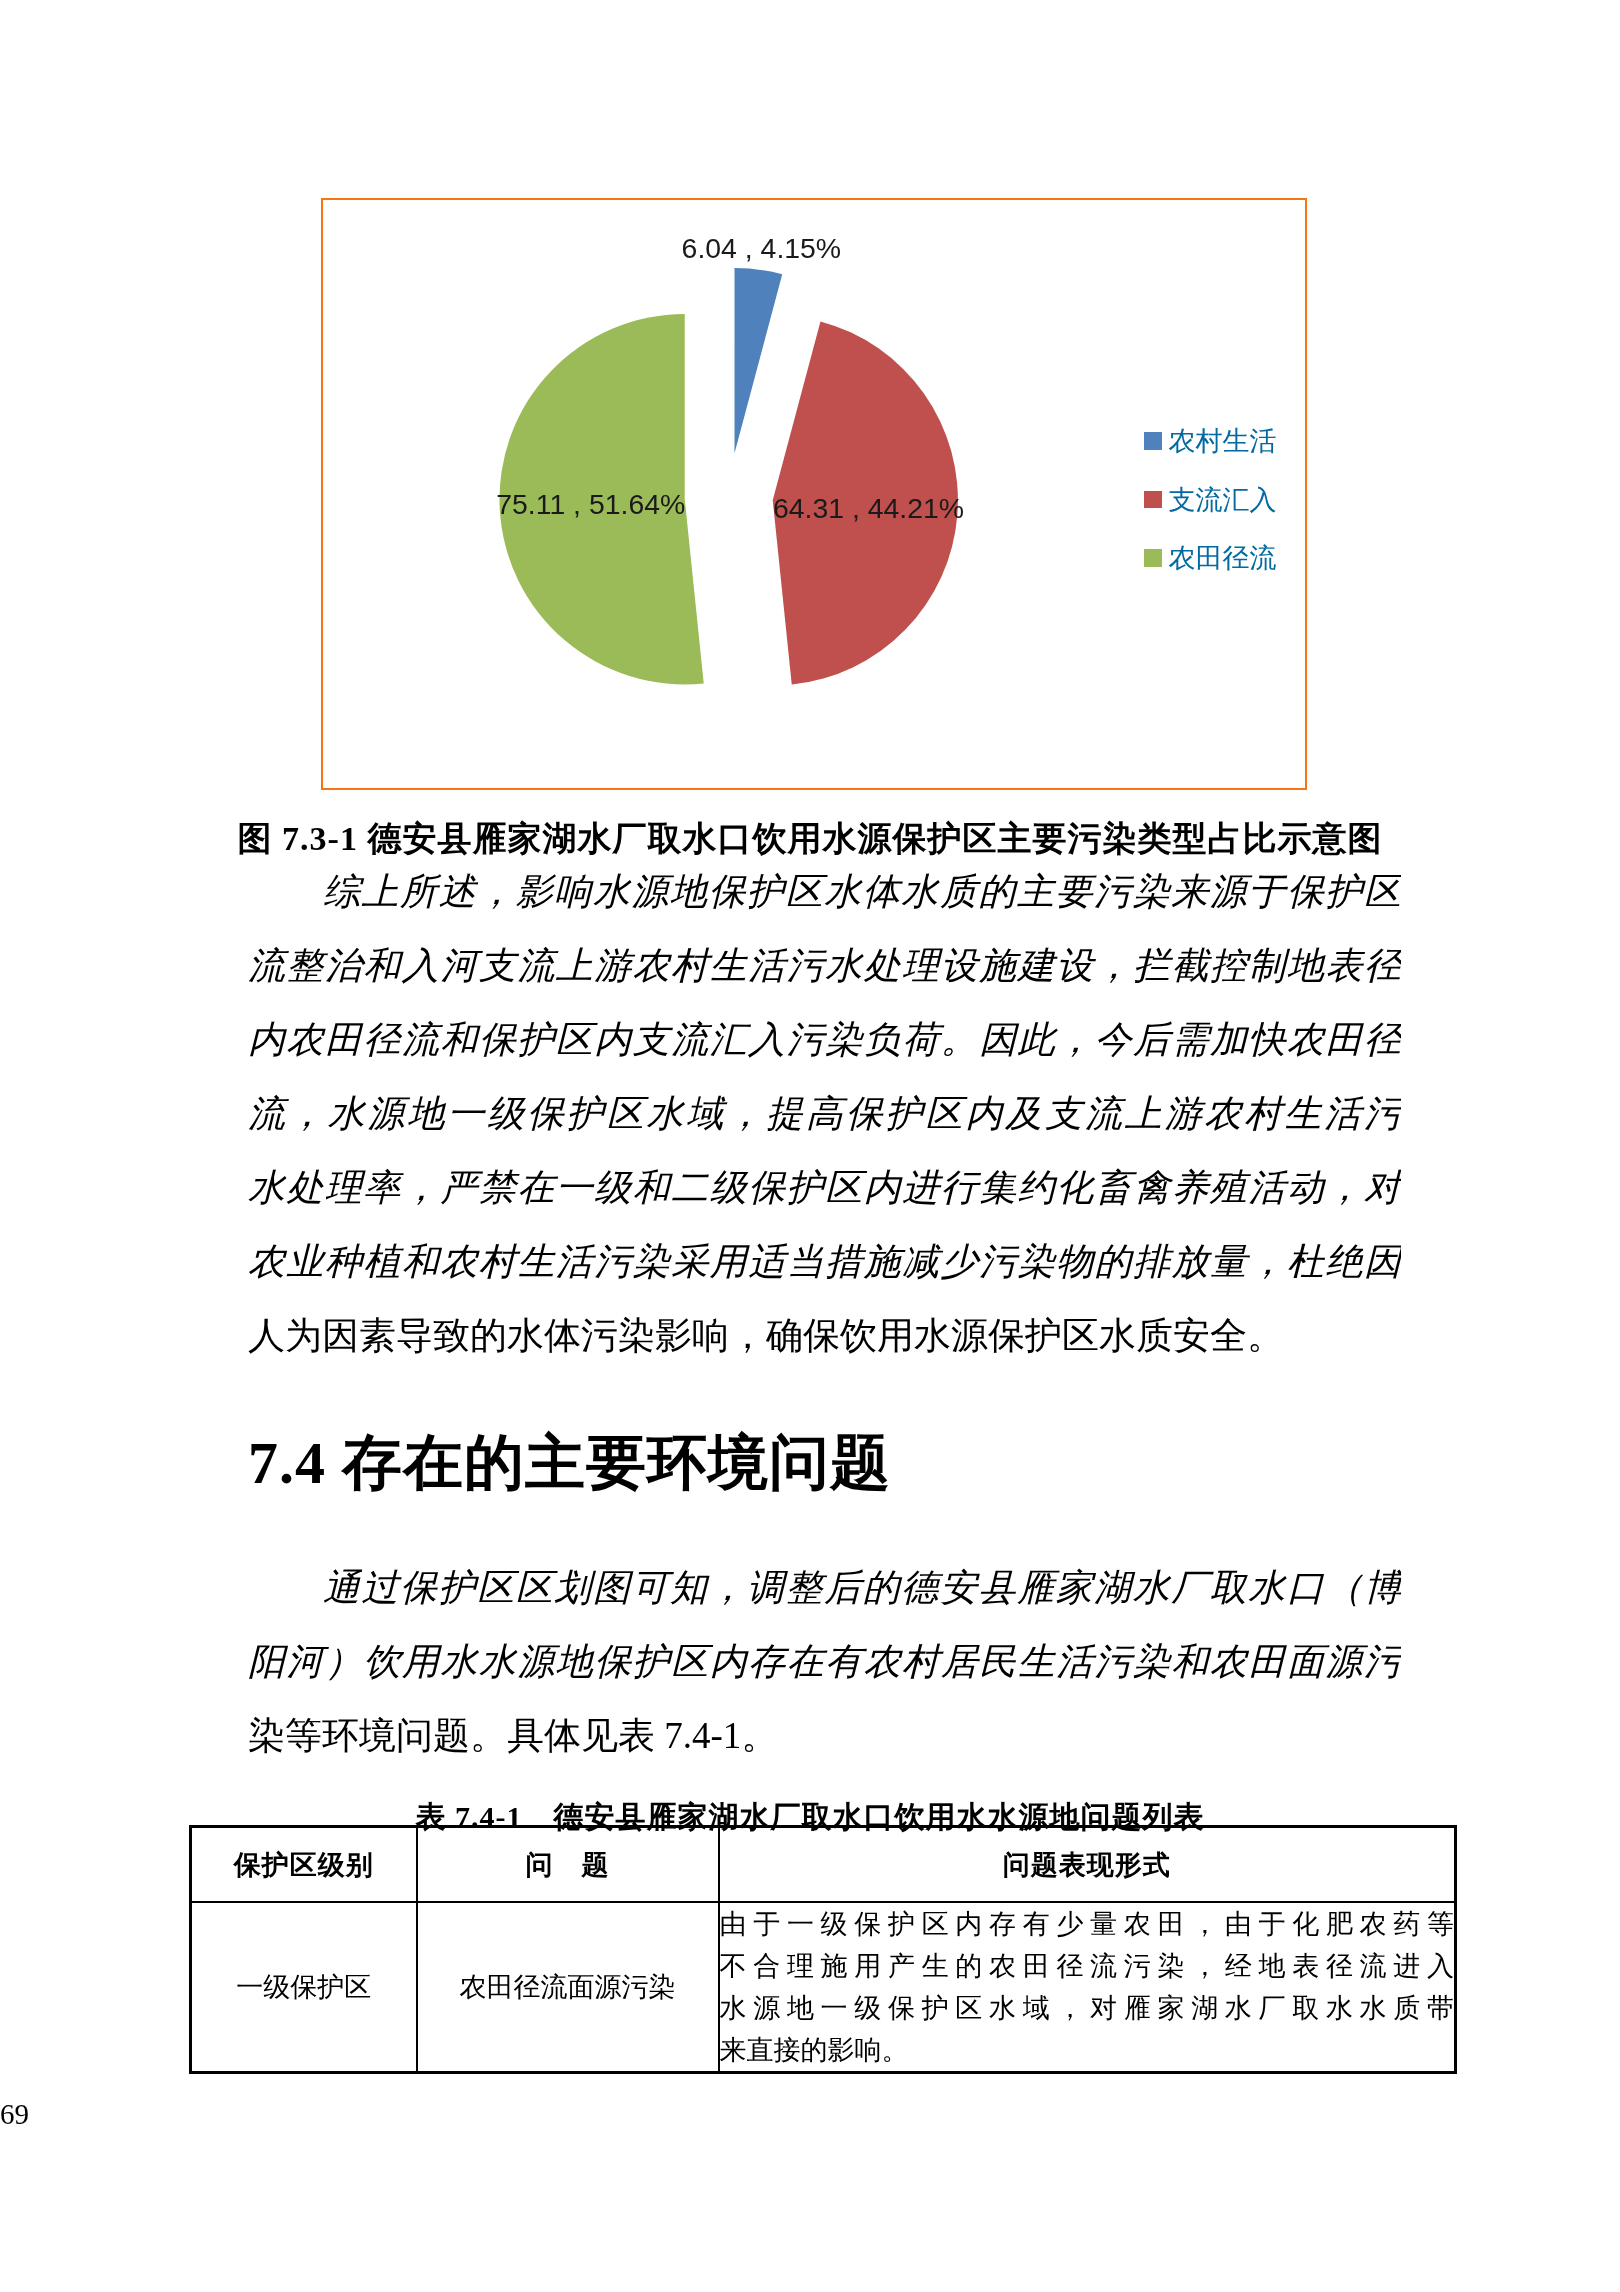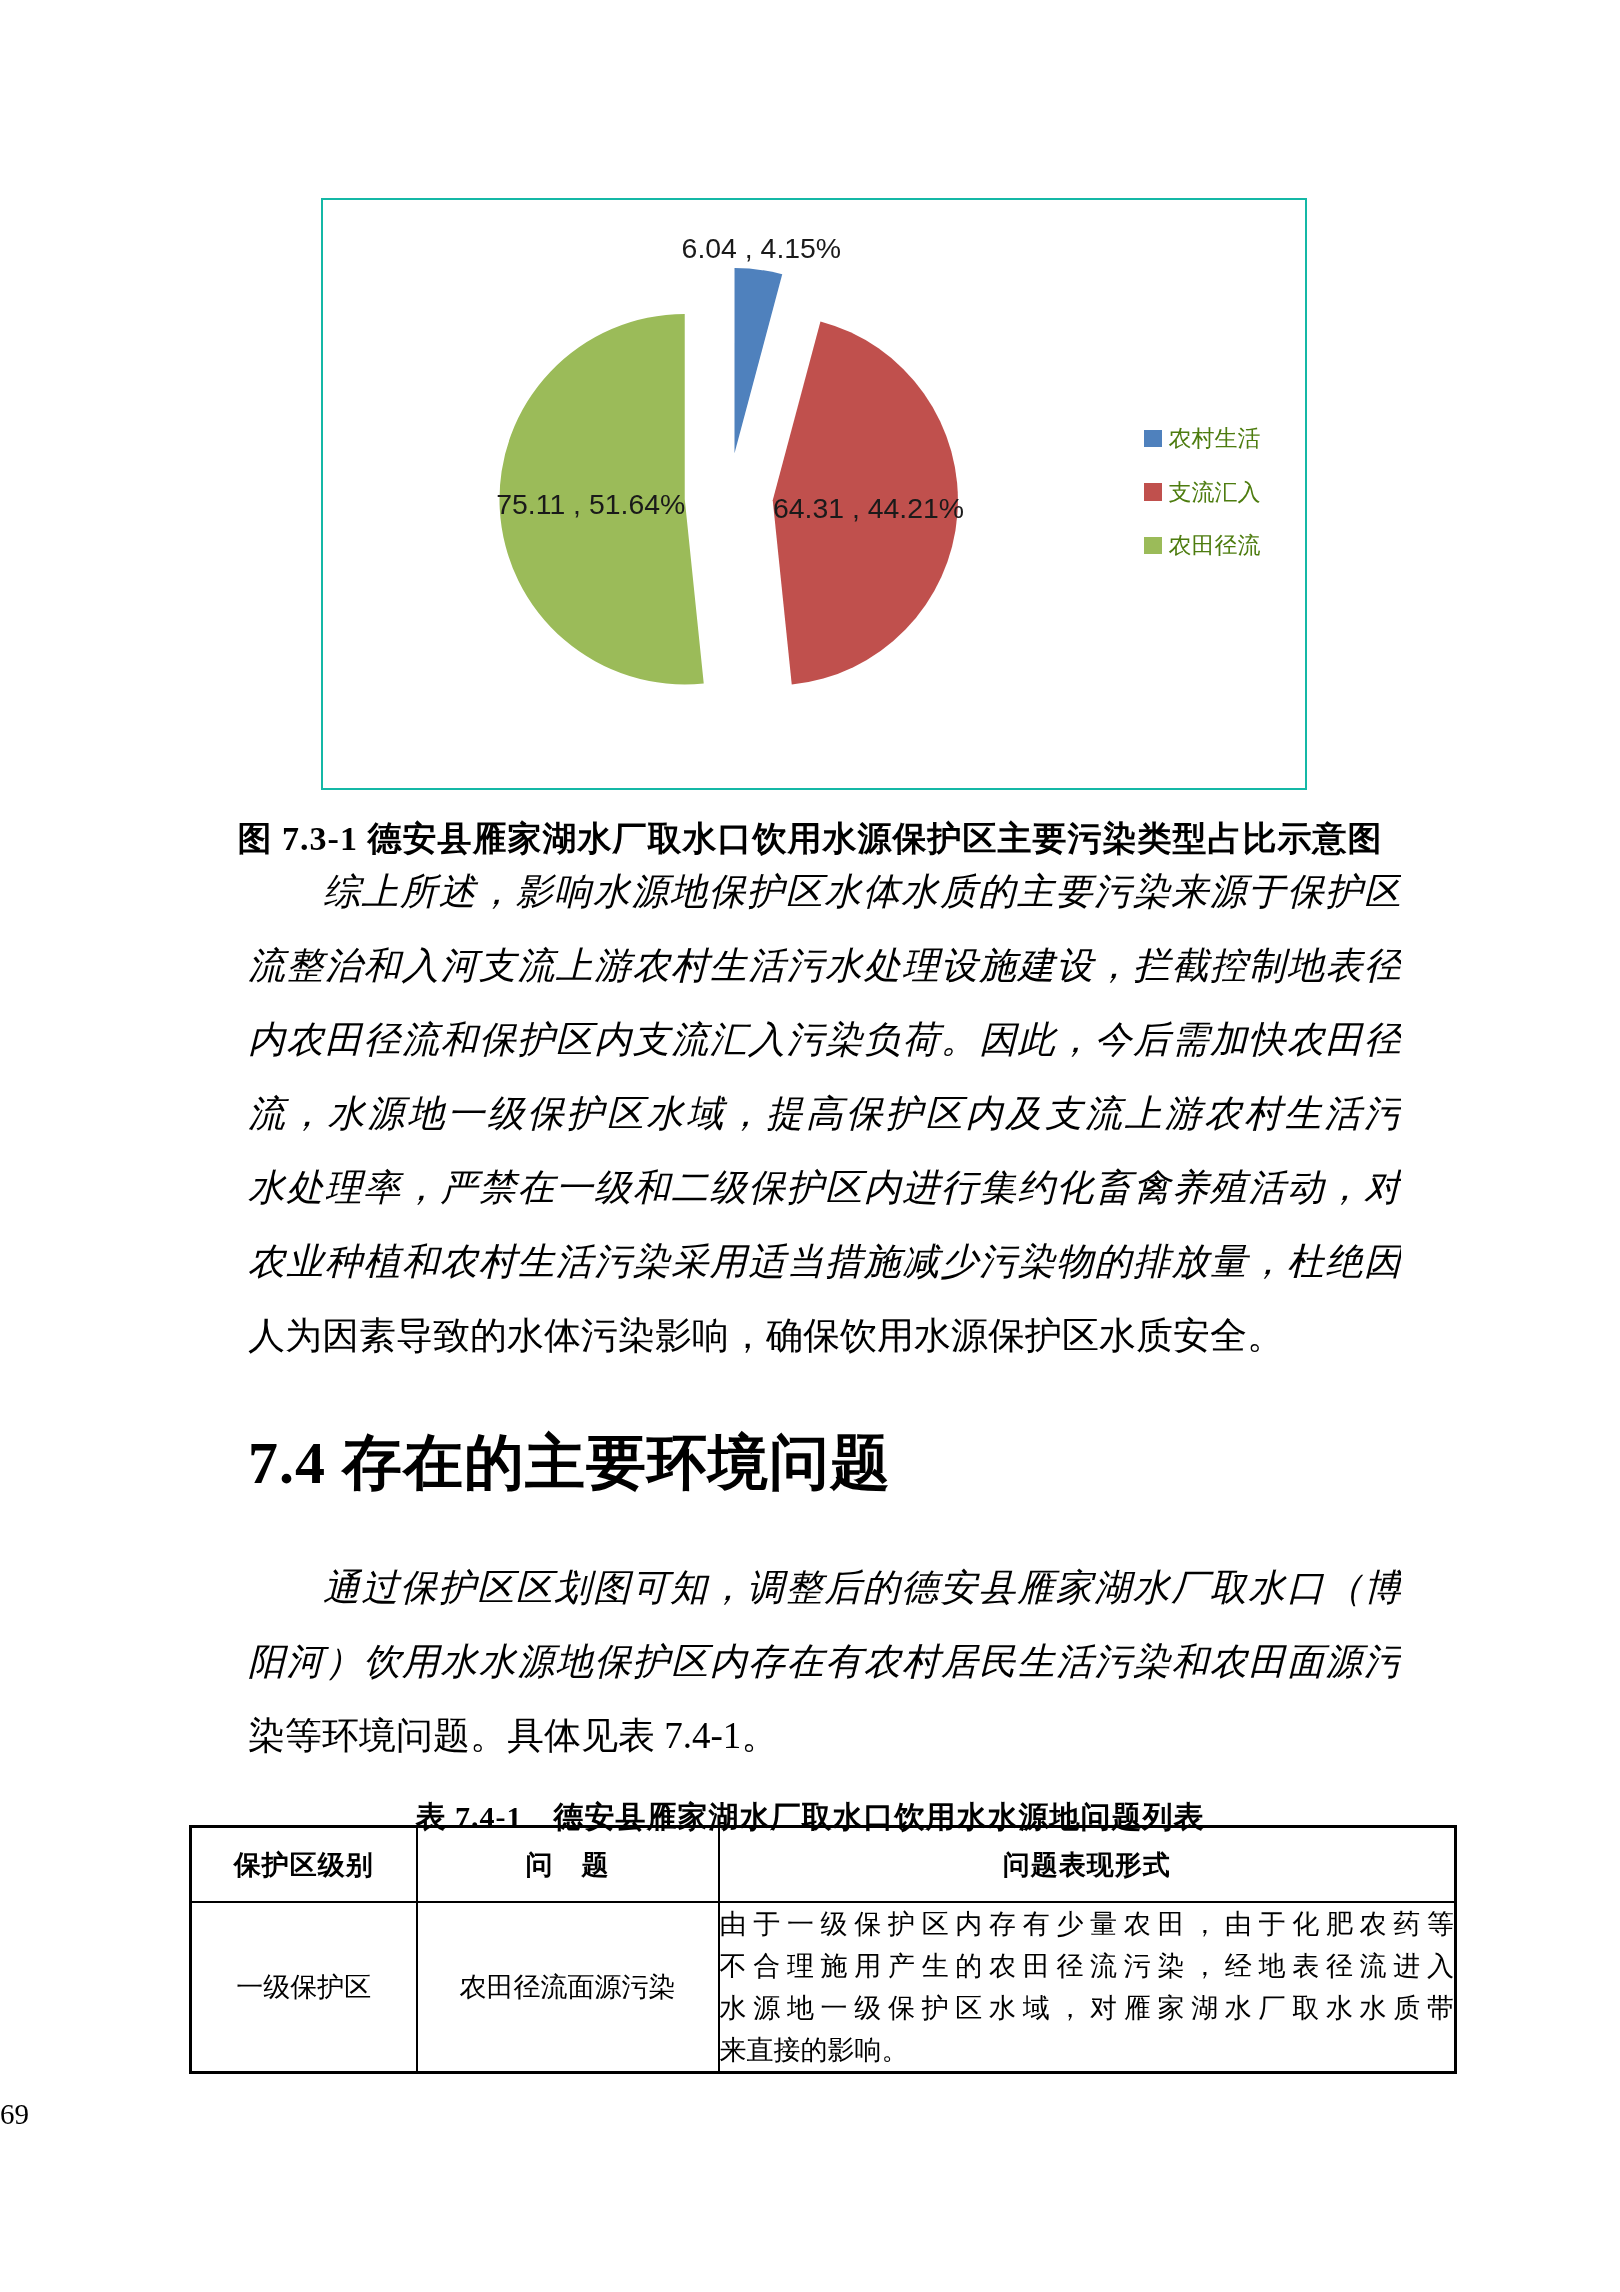--- a/index.html
+++ b/index.html
@@ -8,32 +8,32 @@
     width:1620px;height:2293px;
     background:#ffffff;
     font-family:"Liberation Serif","DejaVu Serif",serif;
     color:#000;
     overflow:hidden;
   }
   
   .chart-frame{
     position:absolute;left:321px;top:198px;
     width:982px;height:588px;
-    border:2px solid #14b8a6;
+    border:2px solid #f97316;
     background:#fff;
   }
   .chart-frame svg{position:absolute;left:0;top:0;}
   .pie-label{
     font-family:"Liberation Sans","DejaVu Sans",sans-serif;
     font-size:29px;fill:#1a1a1a;text-anchor:middle;dominant-baseline:central;
   }
   .legend{
     position:absolute;left:821px;top:223px;
     font-family:"Liberation Sans","DejaVu Sans",sans-serif;
-    font-size:23px;color:#4d7c0f;
+    font-size:27px;color:#0369a1;
   }
   .legend-item{display:flex;align-items:center;margin-bottom:22.5px;white-space:nowrap;}
   .legend-swatch{width:17.6px;height:17.6px;margin-right:6.9px;flex:0 0 auto;}
   
   .fig-caption{
     position:absolute;left:189px;top:816px;width:1242px;
     text-align:center;font-weight:bold;font-size:34px;letter-spacing:1px;
   }
   .section-heading{
     position:absolute;left:248px;top:1423px;

